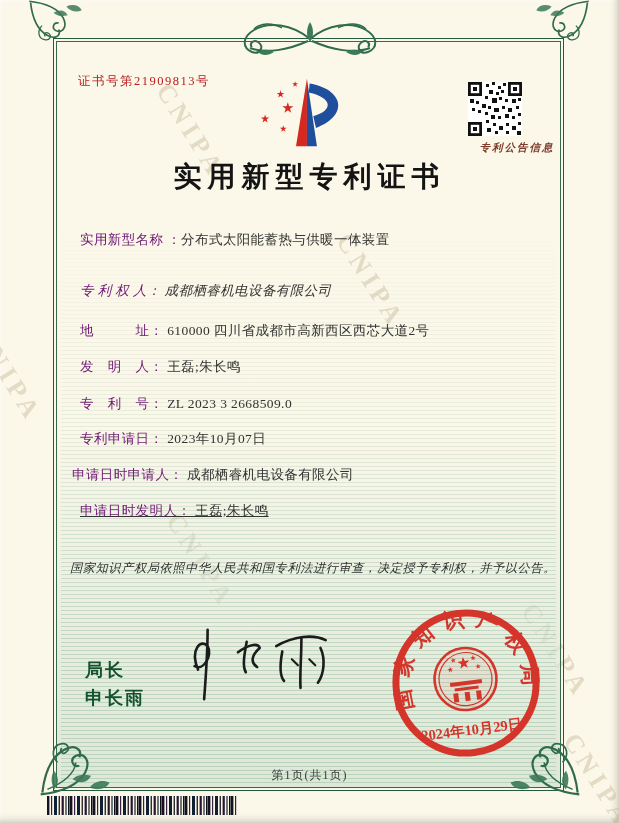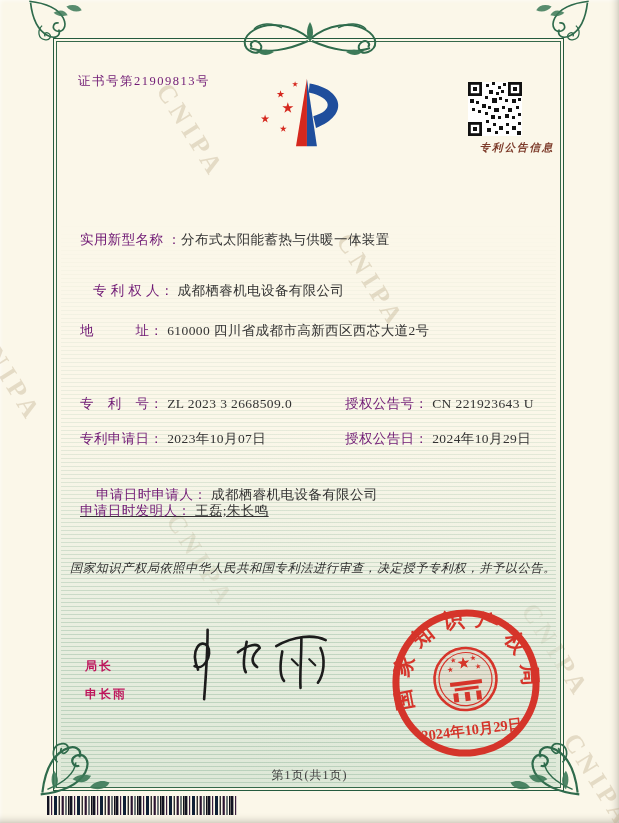--- a/index.html
+++ b/index.html
@@ -27,30 +27,30 @@
   .waves{
     position:absolute; inset:4px;
     background:repeating-linear-gradient(180deg, rgba(104,158,124,.30) 0px, rgba(104,158,124,.30) 1px, transparent 1px, transparent 4px);
     -webkit-mask-image:linear-gradient(to top, #000 0%, #000 18%, rgba(0,0,0,.5) 45%, transparent 76%);
             mask-image:linear-gradient(to top, #000 0%, #000 18%, rgba(0,0,0,.5) 45%, transparent 76%);
   }
   .ornament{position:absolute; z-index:3;}
   
   .content{position:absolute; inset:0; z-index:4;}
   .abs{position:absolute; white-space:nowrap;}
-  .certno{left:78px; top:73px; font-size:12.5px; letter-spacing:1.5px; color:#701a75;}
+  .certno{left:78px; top:73px; font-size:12.5px; letter-spacing:1.5px; color:#b91c1c;}
   .title{left:53px; top:158px; width:513px; text-align:center; font-size:28px; font-weight:bold;
          letter-spacing:6px; color:#141414; white-space:nowrap;}
   .row{font-size:13.5px; color:#333; letter-spacing:.4px;}
   .row .lbl{color:#701a75;}
   .qr-label{left:472px; top:141px; width:90px; text-align:center; font-size:10.5px; font-style:italic;
             letter-spacing:2px; color:#7d3b2a; font-weight:bold;}
   .legal{left:70px; width:480px; text-align:center; font-size:12.2px; font-style:italic;
          color:#2f2f2f; letter-spacing:.6px;}
-  .signer{left:85px; font-family:Liberation Serif, serif; font-size:12px; font-weight:bold; color:#be185d; letter-spacing:2px;}
+  .signer{left:85px; font-family:Liberation Serif, serif; font-size:18px; font-weight:bold; color:#14532d; letter-spacing:2px;}
   .footer{left:53px; top:767px; width:513px; text-align:center; font-size:12px; color:#3a3a3a; letter-spacing:1px;}
 </style>
 </head>
 <body>
 
 <div id="page">
 
   <span class="wm" style="left:175px; top:78px;">CNIPA</span>
   <span class="wm" style="left:355px; top:228px;">CNIPA</span>
   <span class="wm" style="left:-8px; top:322px;">CNIPA</span>
@@ -208,43 +208,41 @@
           <rect x="2.8" y="42.8" width="8.4" height="8.4"></rect>
         </g>
       <g fill="#111111">
           <rect x="5" y="5" width="4" height="4"></rect>
           <rect x="45" y="5" width="4" height="4"></rect>
           <rect x="5" y="45" width="4" height="4"></rect>
         </g>
     </svg>
     <span class="abs qr-label">专利公告信息</span>
 
+    <span class="abs title">实用新型专利证书</span>
 
     <div class="abs row" style="left:80px; top:231px;">
       <span class="lbl">实用新型名称 ：</span><span>分布式太阳能蓄热与供暖一体装置</span>
     </div>
-    <div class="abs row" style="left:93px; top:282px;">
+    <div class="abs row" style="left:80px; top:282px;font-style:italic;">
       <span class="lbl">专 利 权 人： </span><span>成都栖睿机电设备有限公司</span>
     </div>
     <div class="abs row" style="left:80px; top:322px;">
       <span class="lbl">地　　　址： </span><span>610000 四川省成都市高新西区西芯大道2号</span>
     </div>
+    <div class="abs row" style="left:80px; top:358px;">
+      <span class="lbl">发　明　人： </span><span>王磊;朱长鸣</span>
+    </div>
     <div class="abs row" style="left:80px; top:395px;">
       <span class="lbl">专　利　号： </span><span>ZL 2023 3 2668509.0</span>
     </div>
-    <div class="abs row" style="left:345px; top:395px;">
-      <span class="lbl">授权公告号： </span><span>CN 221923643 U</span>
-    </div>
     <div class="abs row" style="left:80px; top:430px;text-align:right;">
       <span class="lbl">专利申请日： </span><span>2023年10月07日</span>
     </div>
-    <div class="abs row" style="left:345px; top:430px;">
-      <span class="lbl">授权公告日： </span><span>2024年10月29日</span>
-    </div>
-    <div class="abs row" style="left:96px; top:466px;margin-top:20px;">
+    <div class="abs row" style="left:72px; top:466px;">
       <span class="lbl">申请日时申请人： </span><span>成都栖睿机电设备有限公司</span>
     </div>
     <div class="abs row" style="left:80px; top:502px;text-decoration:underline;">
       <span class="lbl">申请日时发明人： </span><span>王磊;朱长鸣</span>
     </div>
 
     <div class="abs legal" style="top:560px;">国家知识产权局依照中华人民共和国专利法进行审查，决定授予专利权，并予以公告。</div>
 
     <span class="abs signer" style="top:658px;">局长</span>
     <span class="abs signer" style="top:686px;">申长雨</span>

